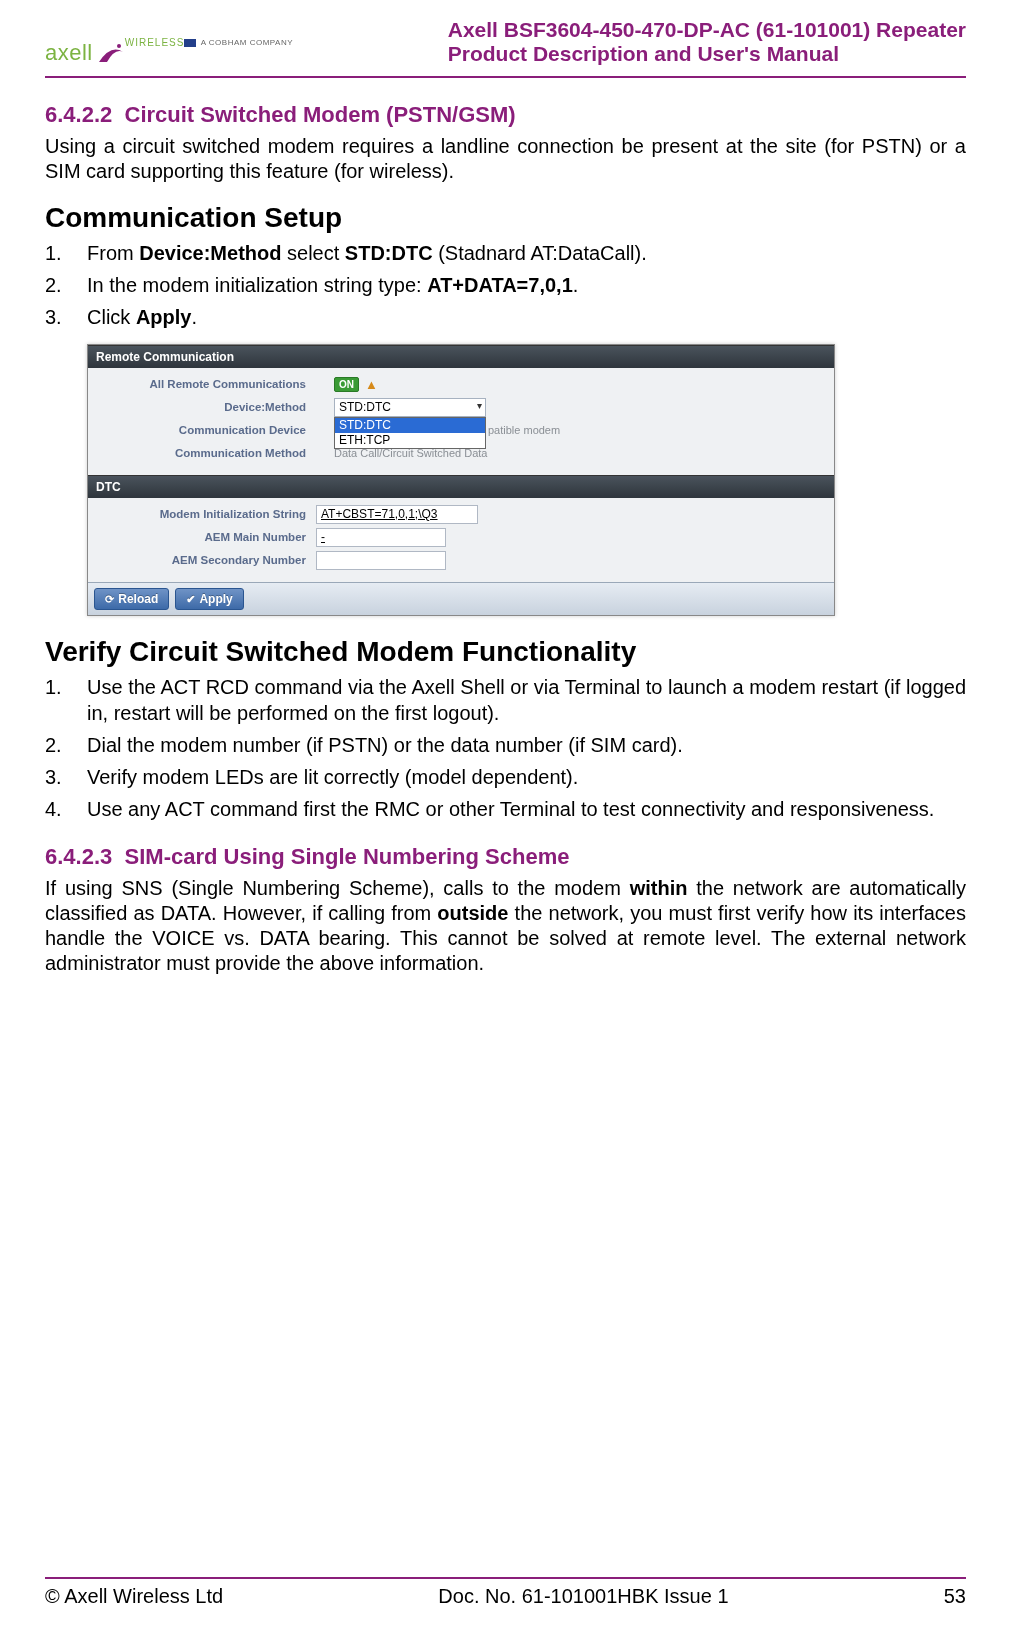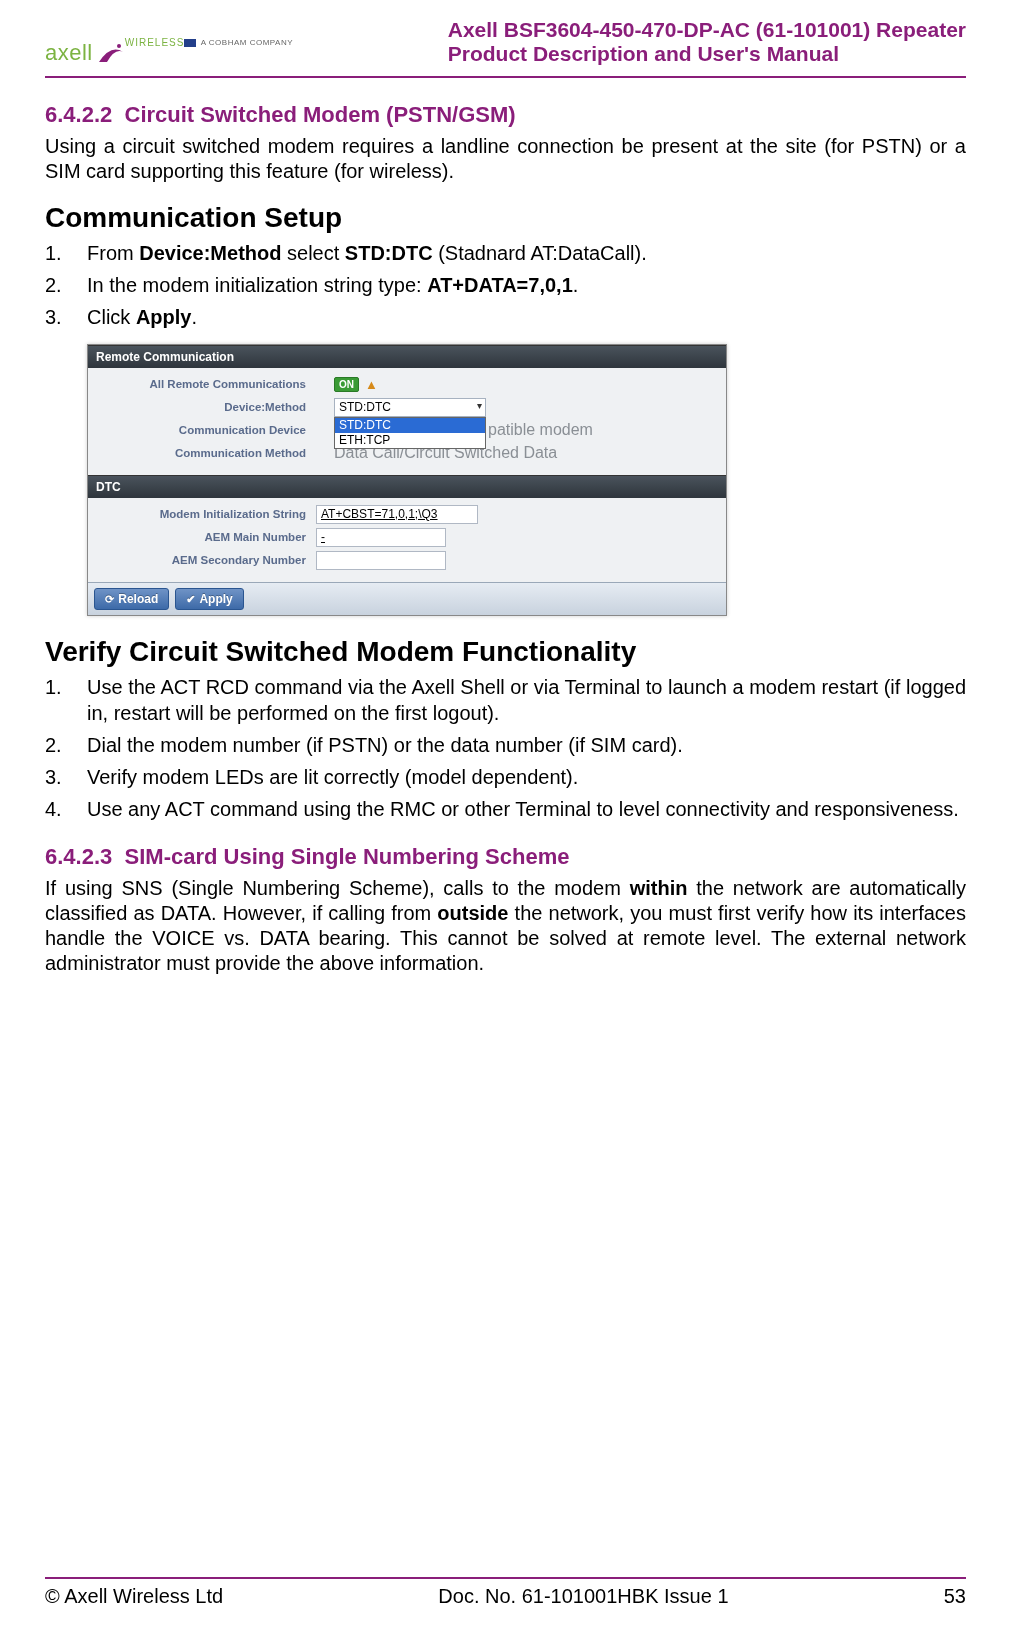--- a/index.html
+++ b/index.html
@@ -32,21 +32,21 @@
   .body-text { font-size: 20px; line-height: 1.25; margin-bottom: 18px; text-align: justify; }
   .sub-heading { font-weight: bold; font-size: 28px; margin-bottom: 6px; margin-top: 12px; }
   ol.num-list { list-style: none; padding: 0; margin: 0 0 14px 0; }
   ol.num-list > li { display: flex; margin-bottom: 6px; font-size: 20px; line-height: 1.3; }
   ol.num-list > li .num { flex: 0 0 42px; }
   ol.num-list > li .txt { flex: 1; text-align: justify; }
   .bold { font-weight: bold; }
 
   
   .panel {
-    width: 640px;
+    width: 748px;
     border: 1px solid #888;
     box-shadow: 0 0 4px rgba(0,0,0,0.2);
     background: #ebebeb;
     margin: 6px 0 20px 42px;
     font-family: Tahoma, Arial, sans-serif;
     font-size: 12px;
   }
   .panel-section-header {
     background: linear-gradient(#4a535c, #2e353c);
     color: #fff;
@@ -112,21 +112,21 @@
     background: #fff;
     border: 1px solid #666;
     z-index: 2;
   }
   .select-option {
     font-size: 12px;
     padding: 0 4px;
     line-height: 15px;
   }
   .select-option.selected { background: #2a6bd4; color: #fff; }
-  .muted-val { color: #8a8f95; font-size: 16px; }
+  .muted-val { color: #8a8f95; font-size: 11px; }
   .text-input {
     background: #fff;
     border: 1px solid #b0b8c4;
     font-size: 12px;
     padding: 1px 4px;
     height: 19px;
     width: 162px;
     text-decoration: underline;
   }
   .text-input.short { width: 130px; }
@@ -290,21 +290,21 @@
   <li>
       <span class="num">2.</span>
       <span class="txt">Dial the modem number (if PSTN) or the data number (if SIM card).</span>
     </li>
   <li>
       <span class="num">3.</span>
       <span class="txt">Verify modem LEDs are lit correctly (model dependent).</span>
     </li>
   <li>
       <span class="num">4.</span>
-      <span class="txt">Use any ACT command using the RMC or other Terminal to level connectivity and responsiveness.</span>
+      <span class="txt">Use any ACT command first the RMC or other Terminal to test connectivity and responsiveness.</span>
     </li>
 </ol>
 
 <div class="section-heading">
   <span>6.4.2.3</span>&nbsp;&nbsp;<span>SIM-card Using Single Numbering Scheme</span>
 </div>
 <p class="body-text">
   <span>If using SNS (Single Numbering Scheme), calls to the modem </span><span class="bold">within</span><span> the network are automatically classified as DATA. However, if calling from </span><span class="bold">outside</span><span> the network, you must first verify how its interfaces handle the VOICE vs. DATA bearing. This cannot be solved at remote level. The external network administrator must provide the above information.</span>
 </p>
 

